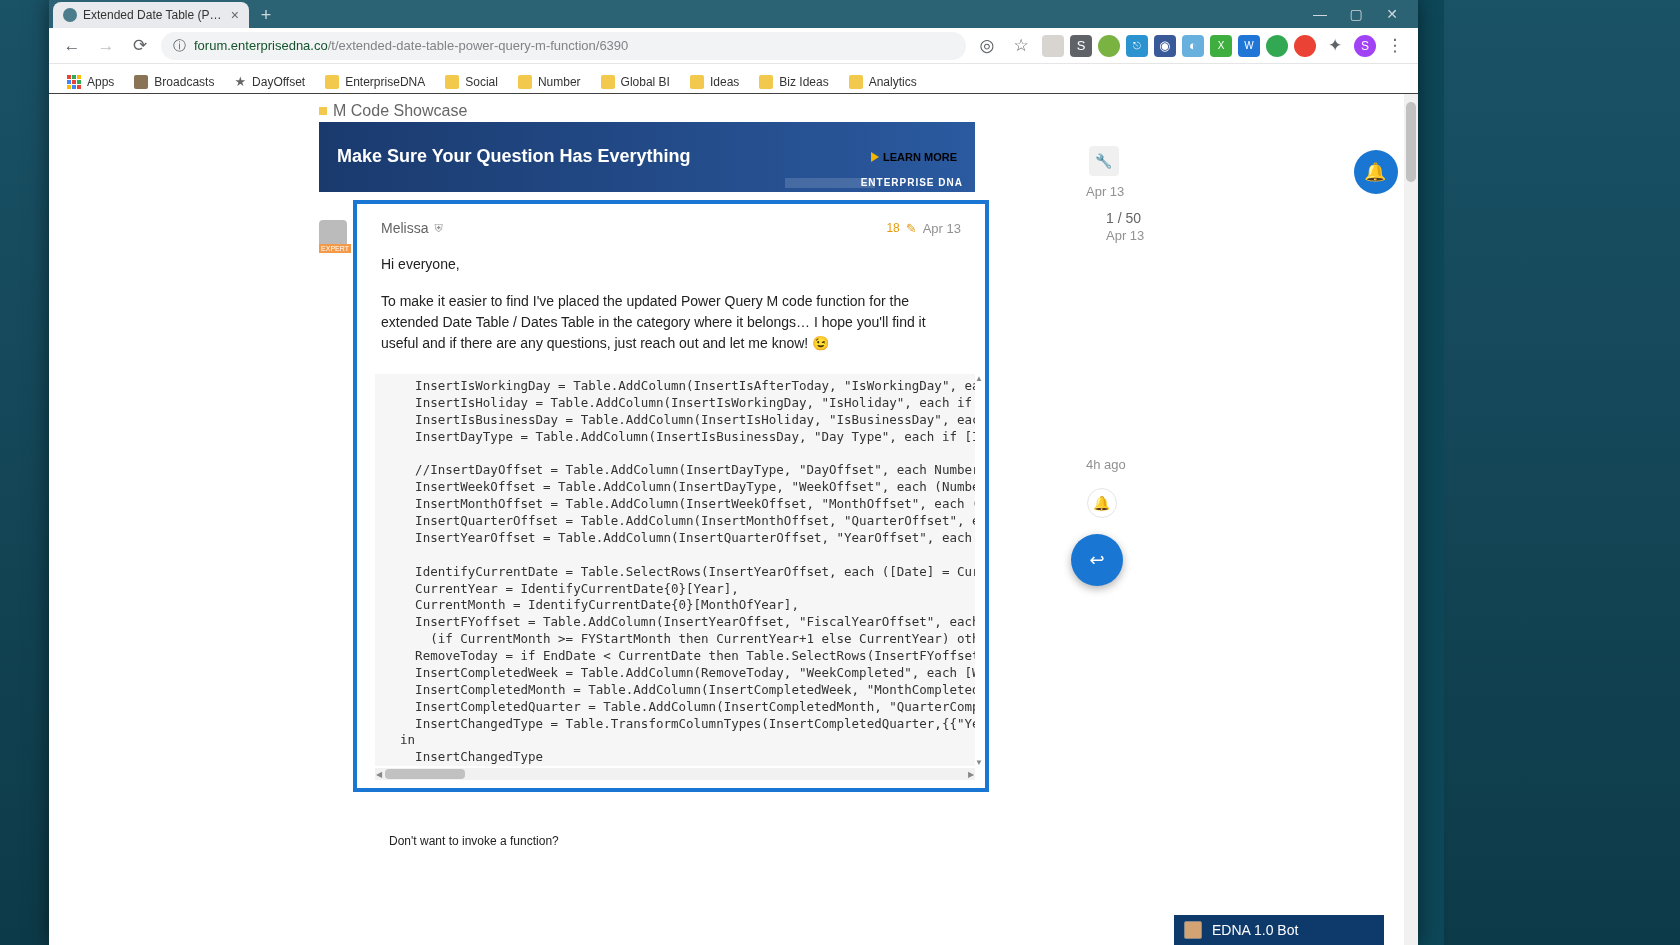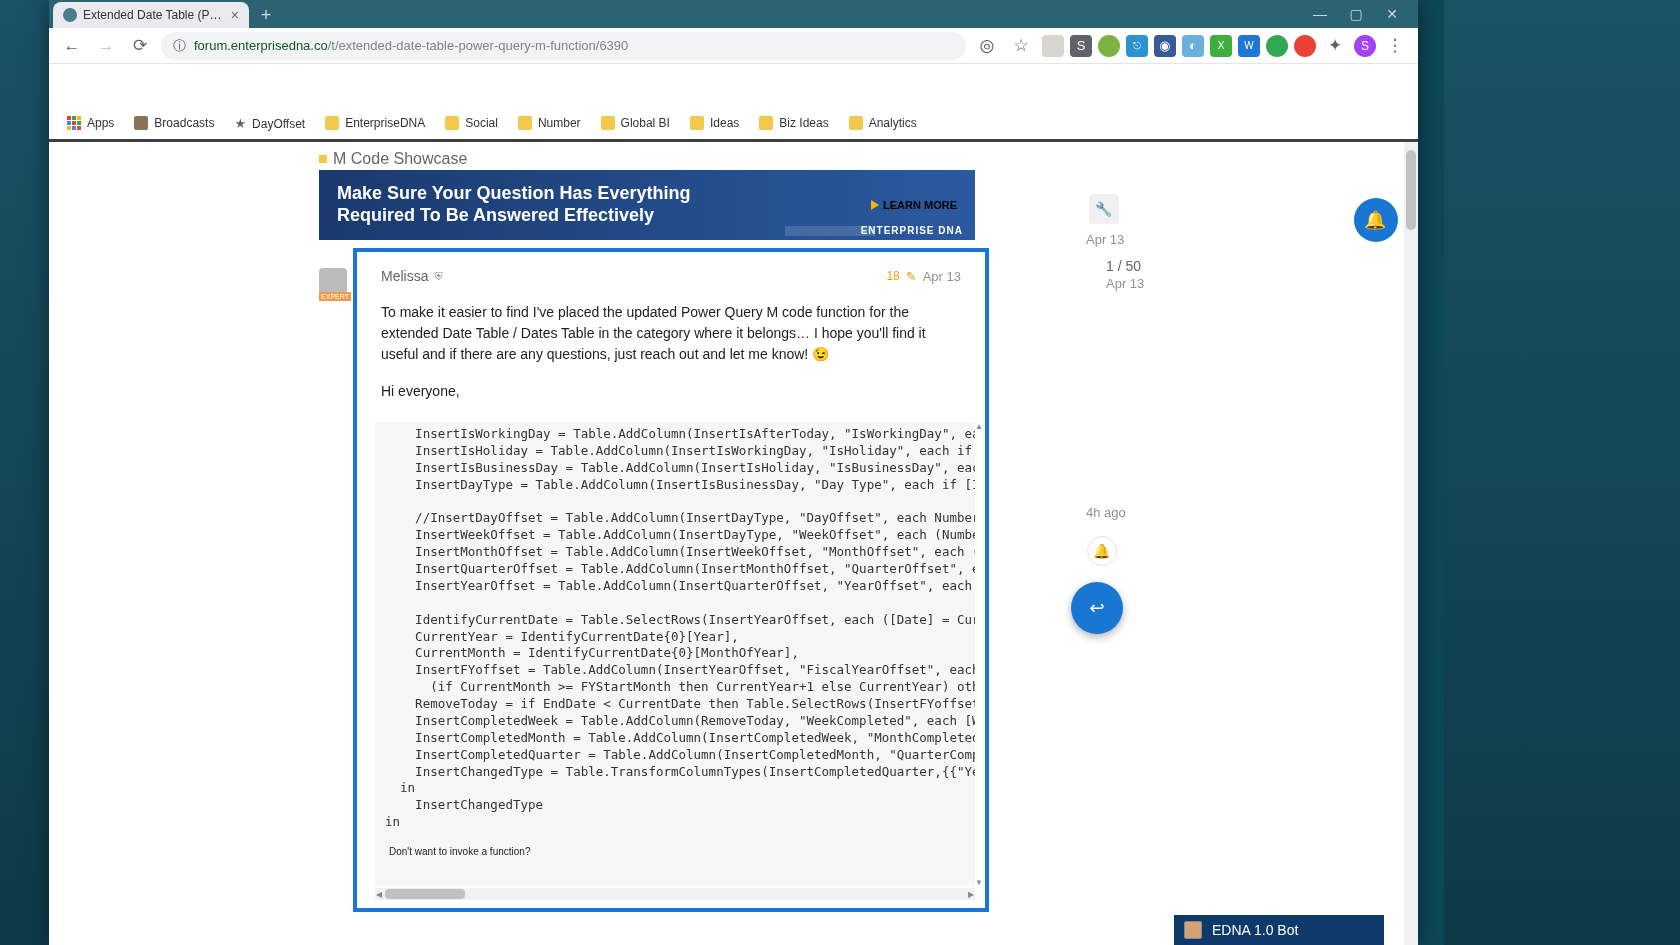--- a/index.html
+++ b/index.html
@@ -132,26 +132,25 @@
     .ext-f { background:#68b1de; color:#fff; }
     .ext-g { background:#3eaf3e; color:#fff; font-size:10px;}
     .ext-h { background:#2076d6; color:#fff; font-size:10px;}
     .ext-i { background:#33a852; border-radius:50%; }
     .ext-j { background:#ea4335; border-radius:50%; }
     .ext-p { background:#a142f4; border-radius:50%; color:#fff; font-size:12px; }
     
     .bookmark-bar {
       background: #fff;
       height: 30px;
-      border-bottom: 3px solid #404040;
-      display: flex;
-      align-items: flex-start;
+      border-bottom: 1px solid #404040;
+      display: flex;
+      align-items: flex-end;
       padding: 0 10px;
       gap: 4px;
-      margin-top: 48px;
     }
     .bm-item {
       display: flex;
       align-items: center;
       gap: 6px;
       padding: 4px 8px;
       font-size: 12px;
       color: #333;
       border-radius: 4px;
     }
@@ -265,21 +264,21 @@
       width: 90px;
       height: 10px;
       background: rgba(255,255,255,0.15);
     }
     
     .post-card {
       position: absolute;
       left: 304px;
       top: 106px;
       width: 636px;
-      height: 664px;
+      height: 592px;
       border: 4px solid #1976d2;
       background: #fff;
       padding: 16px 24px 8px;
       display: flex;
       flex-direction: column;
     }
     .avatar-block {
       position: absolute;
       left: 270px;
       top: 126px;
@@ -366,22 +365,22 @@
       position: absolute;
       width: 8px; height: 8px;
       font-size: 8px; color: #888;
       text-align: center;
     }
     .code-v-end-t { top: 0; }
     .code-v-end-b { bottom: 0; }
     .follow-up {
       position: absolute;
       left: 340px;
-      top: 704px;
-      font-size: 10px;
+      top: 740px;
+      font-size: 12px;
       color: #222;
       text-align: center;
     }
     
     .timeline-wrench {
       position: absolute;
       left: 1040px;
       top: 52px;
       width: 30px; height: 30px;
       border-radius: 4px;
@@ -584,21 +583,20 @@
     <div class="page-scroll">
       <div class="forum-content">
         <div class="category-tag">
           <span class="cat-dot"></span>
           <span>M Code Showcase</span>
         </div>
 
         <div class="banner">
           <div class="banner-text">
             <span>Make Sure Your Question Has Everything</span><br>
-            <span>Required To Be Answered Effectively</span>
           </div>
           <div class="banner-cta">
             <span class="banner-cta-arrow"></span>
             <span>LEARN MORE</span>
           </div>
           <div class="banner-small-bar"></div>
           <div class="banner-brand">ENTERPRISE DNA</div>
         </div>
 
         <div class="avatar-block">
@@ -610,22 +608,22 @@
           <div class="post-header">
             <span class="post-author">Melissa</span>
             <span class="shield">⛨</span>
             <div class="post-header-right">
               <span class="edits">18</span>
               <span class="pencil">✎</span>
               <span class="post-date">Apr 13</span>
             </div>
           </div>
           <div class="post-body">
+            <p>Hi everyone,</p>
             <p>To make it easier to find I've placed the updated Power Query M code function for the extended Date Table / Dates Table in the category where it belongs… I hope you'll find it useful and if there are any questions, just reach out and let me know! 😉</p>
-            <p>Hi everyone,</p>
           </div>
           <div class="code-block-wrap">
             <div class="code-block">    InsertIsWorkingDay = Table.AddColumn(InsertIsAfterToday, "IsWorkingDay", each
     InsertIsHoliday = Table.AddColumn(InsertIsWorkingDay, "IsHoliday", each if Ho
     InsertIsBusinessDay = Table.AddColumn(InsertIsHoliday, "IsBusinessDay", each
     InsertDayType = Table.AddColumn(InsertIsBusinessDay, "Day Type", each if [IsH
 
     //InsertDayOffset = Table.AddColumn(InsertDayType, "DayOffset", each Number.F
     InsertWeekOffset = Table.AddColumn(InsertDayType, "WeekOffset", each (Number.
     InsertMonthOffset = Table.AddColumn(InsertWeekOffset, "MonthOffset", each ((1

